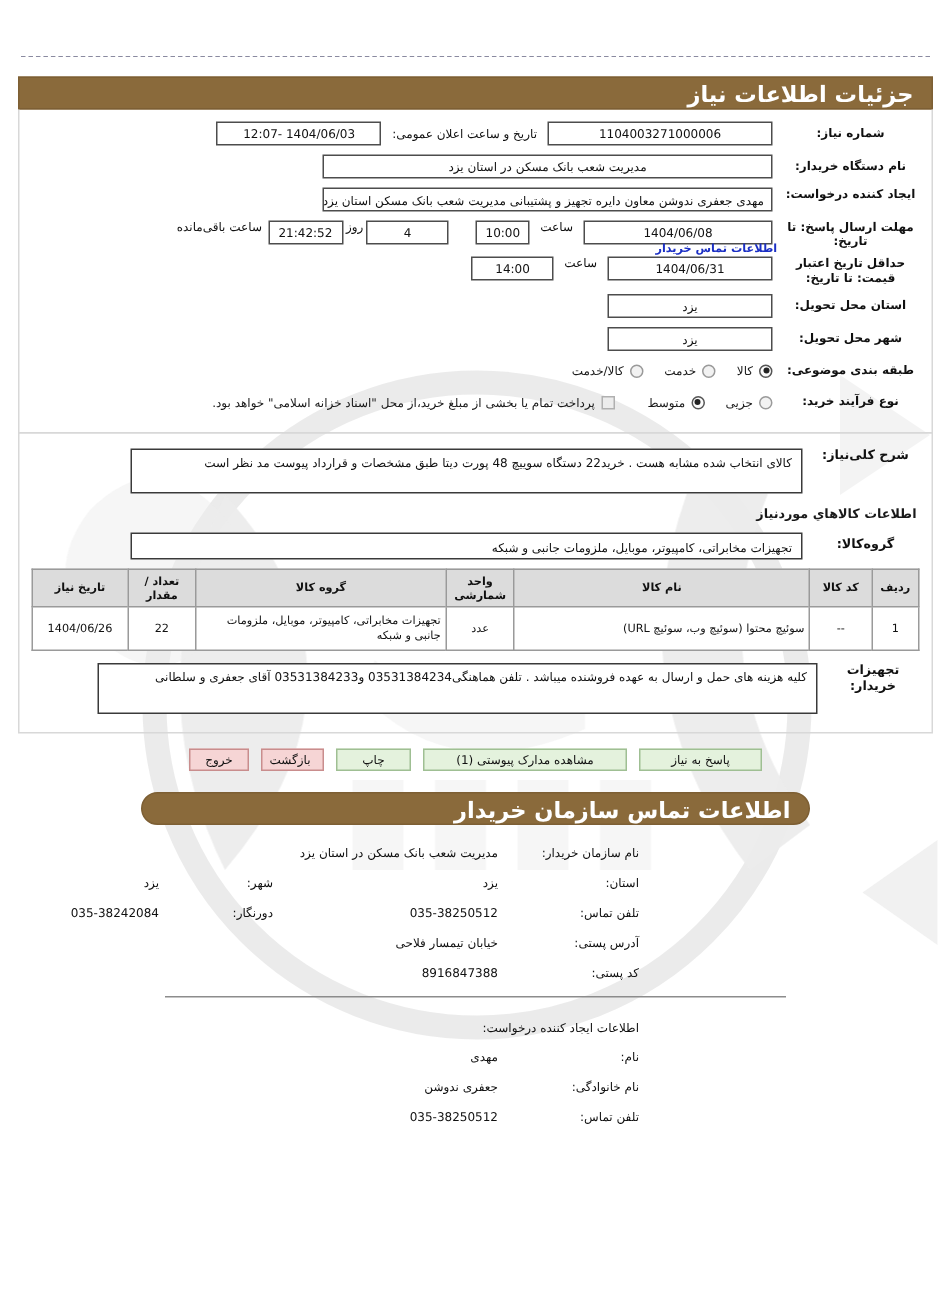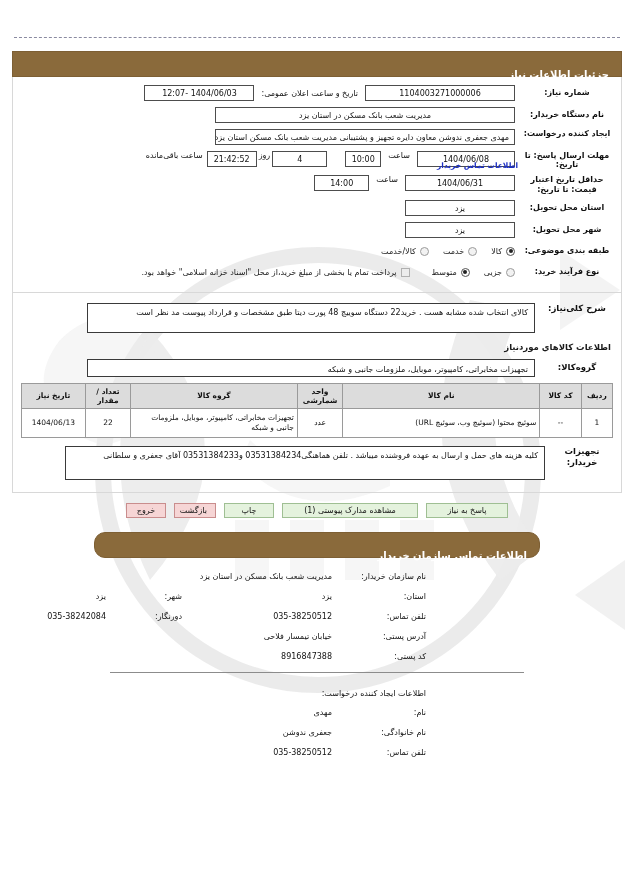--- a/index.html
+++ b/index.html
@@ -41,24 +41,24 @@
     margin: 37px 2px 0 2px;
     border-top: 1px dashed #8a8aa0;
     height: 0;
   }
 
   
   .section-bar {
     background: #8a6a3b;
     color: #ffffff;
     font-weight: bold;
-    font-size: 10px;
+    font-size: 15px;
     height: 22px;
     line-height: 22px;
-    padding: 12px 12px;
+    padding: 0 12px;
     margin-top: 13px;
     box-sizing: border-box;
     border: 1px solid #7d5f34;
   }
   .section-bar.second { margin-top: 0; }
 
   
   .card {
     border: 1px solid #d8d8d8;
     border-top: none;
@@ -308,21 +308,21 @@
       <div class="box" style="width:300px;">مدیریت شعب بانک مسکن در استان یزد</div>
     </div>
 
     <div class="row" style="align-items:flex-start;">
       <div class="lbl two">ایجاد کننده درخواست:</div>
       <div class="box" style="width:300px;position:relative;">مهدی جعفری ندوشن معاون دایره تجهیز و  پشتیبانی مدیریت شعب بانک مسکن استان یزد</div>
     </div>
 
     <div class="row" style="align-items:flex-start;">
       <div class="lbl two">مهلت ارسال پاسخ: تا تاریخ:</div>
-      <div class="box" style="width:98px;">1404/06/08</div>
+      <div class="box" style="width:126px;">1404/06/08</div>
       <div class="inline-lbl">ساعت</div>
       <div class="box center" style="width:36px;">10:00</div>
       <div class="box center" style="width:55px;margin-right:18px;">4</div>
       <div class="inline-lbl" style="padding:0 2px;">روز</div>
       <div class="box center" style="width:50px;">21:42:52</div>
       <div class="inline-lbl" style="padding:0 4px;">ساعت باقی‌مانده</div>
     </div>
 
     <div class="row" style="align-items:flex-start;">
       <div class="lbl two">حداقل تاریخ اعتبار قیمت: تا تاریخ:</div>
@@ -405,21 +405,21 @@
         </tr>
       </thead>
       <tbody>
         <tr>
           <td>1</td>
           <td>--</td>
           <td class="r">سوئیچ محتوا (سوئیچ وب، سوئیچ URL)</td>
           <td>عدد</td>
           <td class="r">تجهیزات مخابراتی، کامپیوتر، موبایل، ملزومات جانبی و شبکه</td>
           <td>22</td>
-          <td>1404/06/13</td>
+          <td>1404/06/26</td>
         </tr>
       </tbody>
     </table>
 
     <div class="row" style="align-items:flex-start;margin-top:8px;">
       <div class="lbl" style="font-size:8.5px;flex:0 0 62px;">تجهیزات خریدار:</div>
       <div class="ta" style="width:480px;height:34px;border-width:1.5px;">کلیه هزینه های حمل و ارسال به عهده فروشنده میباشد . تلفن هماهنگی03531384234 و03531384233 آقای جعفری و سلطانی</div>
     </div>
   </div>
 

